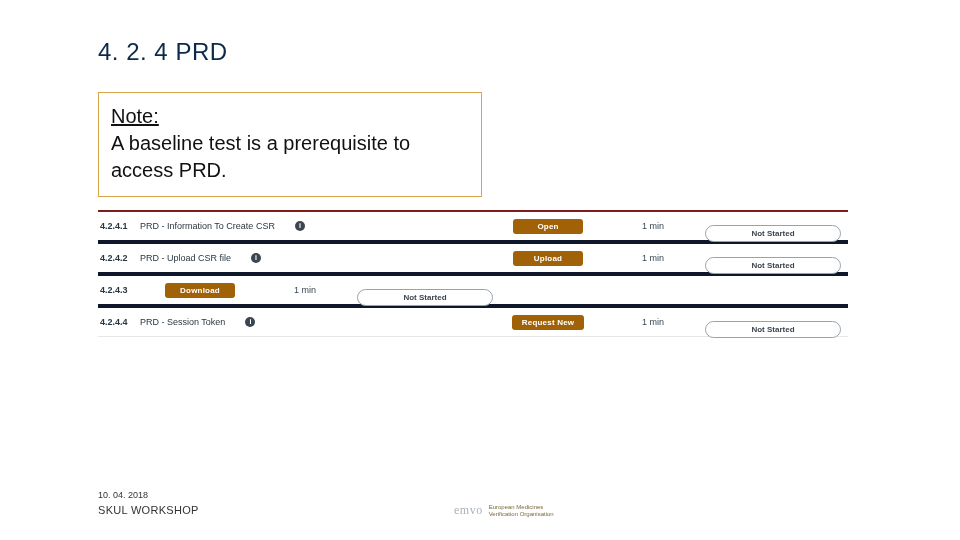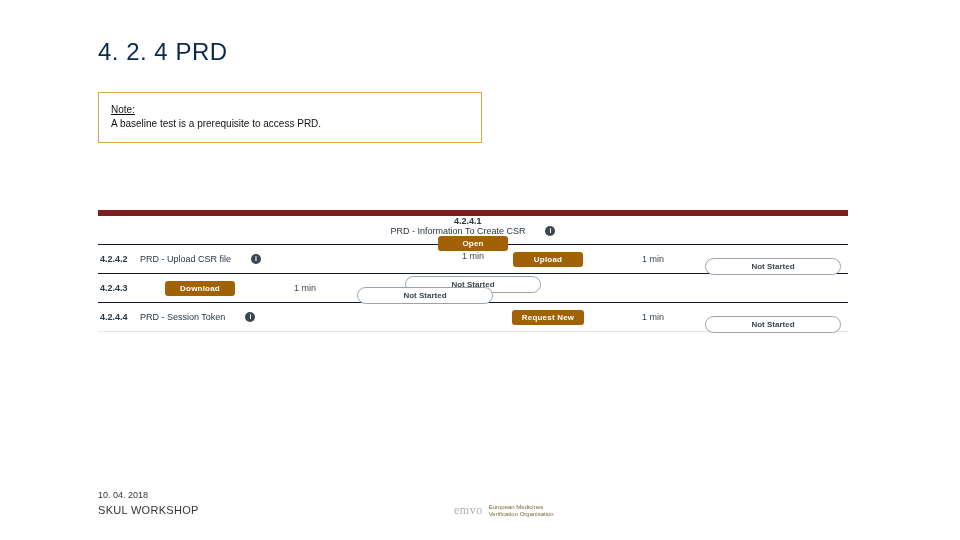--- a/index.html
+++ b/index.html
@@ -1,22 +1,22 @@
 <!DOCTYPE html>
 <html><head>
 <meta charset="utf-8">
 <style>
   html,body{margin:0;padding:0;width:960px;height:540px;background:#fff;font-family:Arial,Helvetica,sans-serif;color:#111;}
   .slide{position:relative;width:868px;height:540px;}
   .title{position:absolute;left:98px;top:38px;font-size:24px;font-weight:400;color:#0b2a4a;letter-spacing:.5px;}
-  .note-box{position:absolute;left:98px;top:92px;width:358px;border:1px solid #d8a64a;padding:10px 12px 12px;font-size:10px;line-height:1.35;}
+  .note-box{position:absolute;left:98px;top:92px;width:358px;border:1px solid #d8a64a;padding:10px 12px 12px;font-size:20px;line-height:1.35;}
   .note-box .nt{font-weight:400;text-decoration:underline;}
   .table-wrap{position:absolute;left:98px;top:210px;width:750px;}
-  .row{display:flex;align-items:center;height:28px;border-top:1px solid #0f172a;font-size:9px;color:#3b4650;}
-  .row:first-child{border-top:6px solid #7f1d1d;flex-direction:column;}
+  .row{display:flex;align-items:center;height:28px;border-top:4px solid #0f172a;font-size:9px;color:#3b4650;}
+  .row:first-child{border-top:2px solid #7f1d1d;}
   .row:last-child{border-bottom:1px solid #e4e7ea;}
   .c-idx{width:40px;font-weight:700;color:#2a3640;padding-left:2px;}
   .c-name{flex:1;display:flex;align-items:center;gap:20px;color:#2a3640;filter:blur(.3px);}
   .info-ic{display:inline-block;width:10px;height:10px;border-radius:50%;background:#3b4650;color:#fff;font-size:7px;line-height:10px;text-align:center;font-weight:700;}
   .c-action{width:120px;display:flex;justify-content:center;}
   .act-btn{min-width:70px;padding:3px 10px;border:none;border-radius:3px;background:#a16207;color:#fff;font-size:8px;font-weight:700;letter-spacing:.2px;cursor:pointer;filter:blur(.3px);}
   .c-time{width:90px;text-align:center;color:#3b4650;}
   .c-status{width:150px;display:flex;justify-content:center;}
   .status-pill{min-width:110px;padding:3px 12px;border:1.6px solid #98a2ab;border-radius:14px;text-align:center;font-size:8px;font-weight:700;color:#3b4650;background:#fff;filter:blur(.3px);margin-top:15px;}
   .footer-date{position:absolute;left:98px;bottom:40px;font-size:9px;color:#333;}

